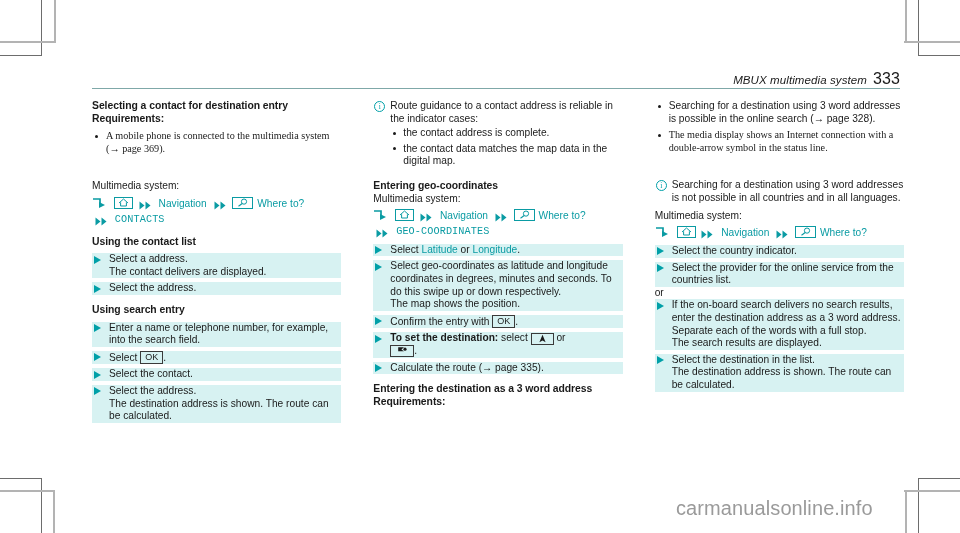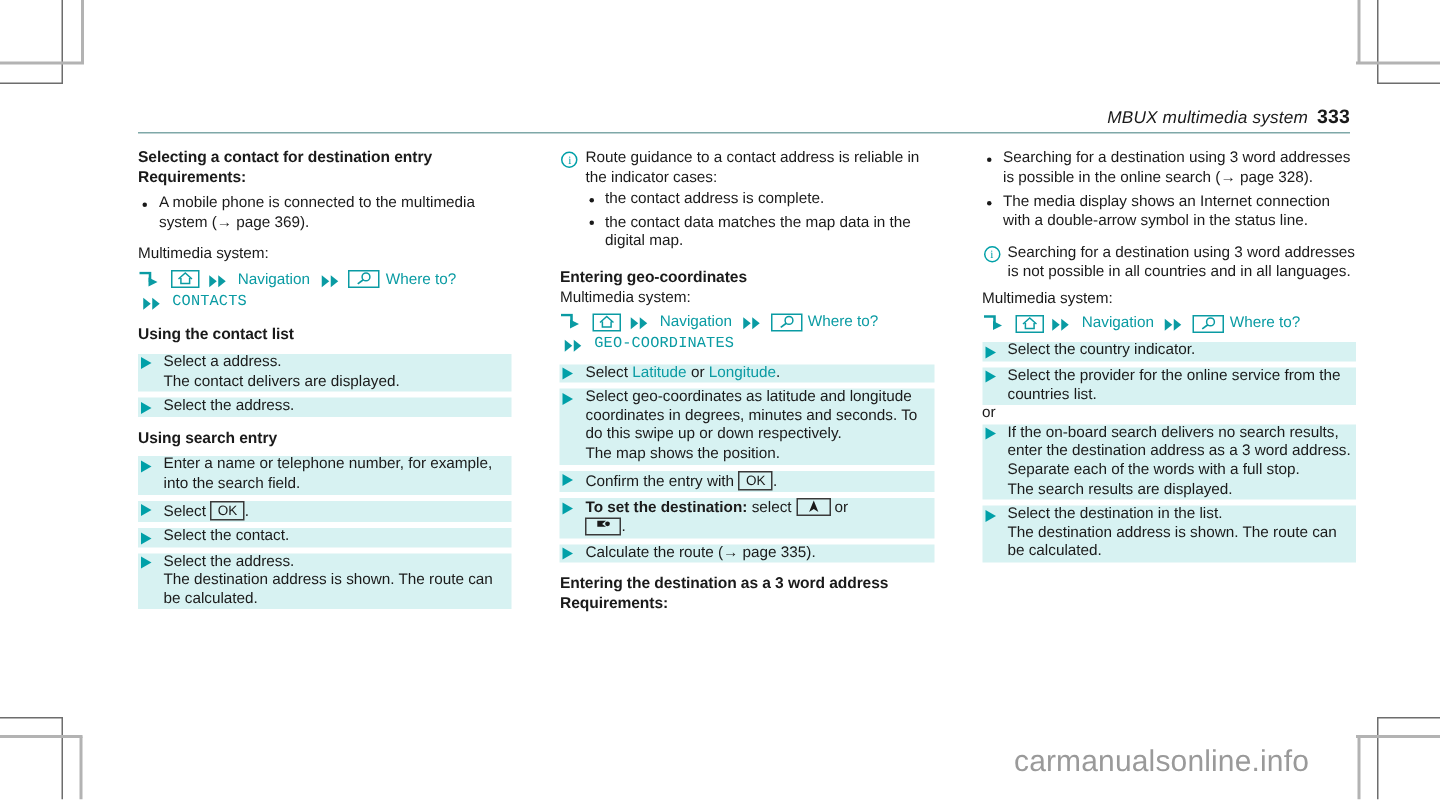--- a/index.html
+++ b/index.html
@@ -35,41 +35,42 @@
     top: 70px;
     width: 808px;
     text-align: right;
     font-size: 11.5px;
     color: #1a1a1a;
     letter-spacing: 0.1px;
     padding-bottom: 3px;
   }
   .page-header .hdr-title { font-weight: 400; font-style: italic; }
   .page-header .hdr-page {
-    font-weight: bold;
-    font-size: 13px;
+    font-weight: normal;
+    font-size: 16px;
     margin-left: 6px;
   }
   .header-rule {
     position: absolute;
     left: 92px;
     top: 88px;
     width: 808px;
     height: 1px;
     background: #7fa8a8;
   }
 
   
   .columns {
     position: absolute;
     left: 92px;
     top: 100px;
     width: 812px;
     display: flex;
     gap: 16px;
+    justify-content: flex-end;
   }
   .col {
     width: 254px;
     margin-right: 16px;
     font-size: 10.2px;
     line-height: 12.4px;
   }
   .col:last-child { margin-right: 0; }
 
   
@@ -88,21 +89,21 @@
   .gap-md { height: 9px; }
 
   
   .bullets { margin: 0; padding: 0; list-style: none; }
   .bullets li {
     position: relative;
     padding-left: 14px;
     margin-bottom: 4px;
     line-height: 12.6px;
   }
-  .bullets li:last-child { margin-bottom: 0; }
+  .bullets li:last-child { margin-bottom: 16px; font-family: Liberation Serif, serif; }
   .bullets li .dot {
     position: absolute;
     left: 3px;
     top: 4.5px;
     width: 3px;
     height: 3px;
     border-radius: 50%;
     background: #1a1a1a;
   }
 

